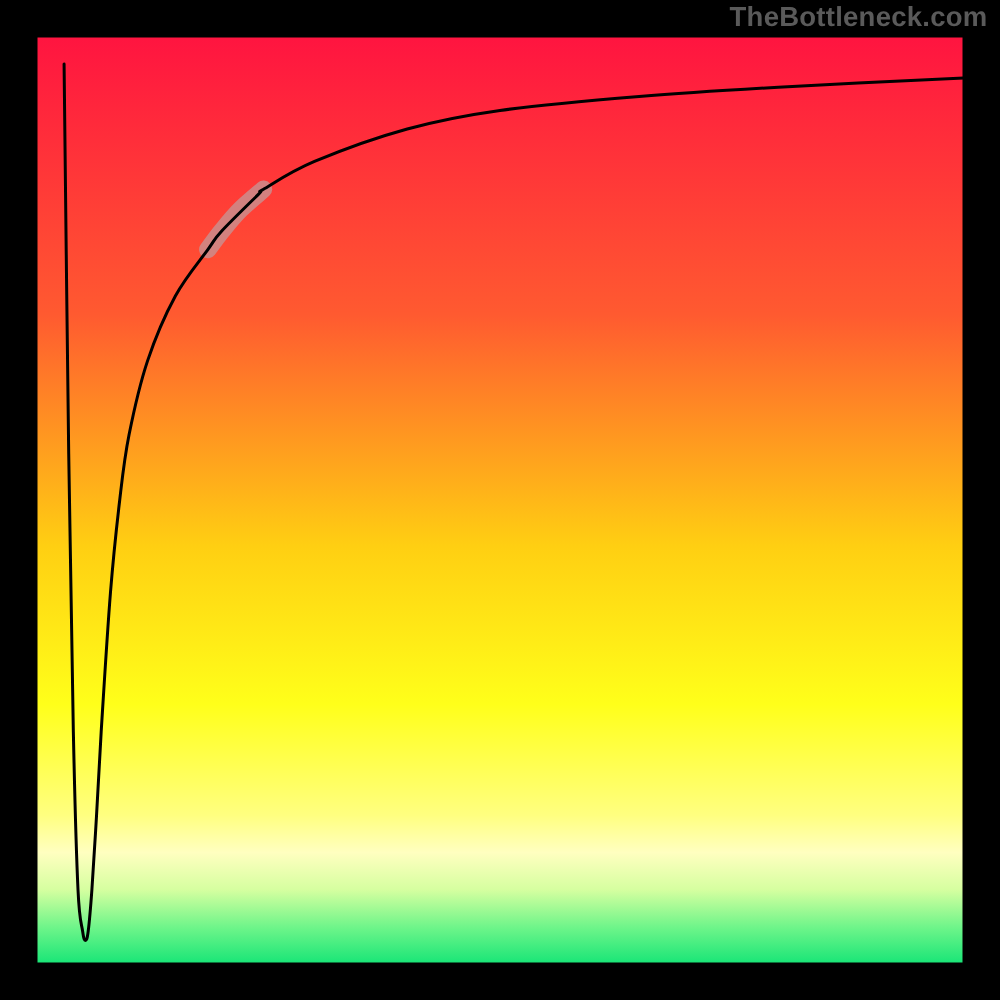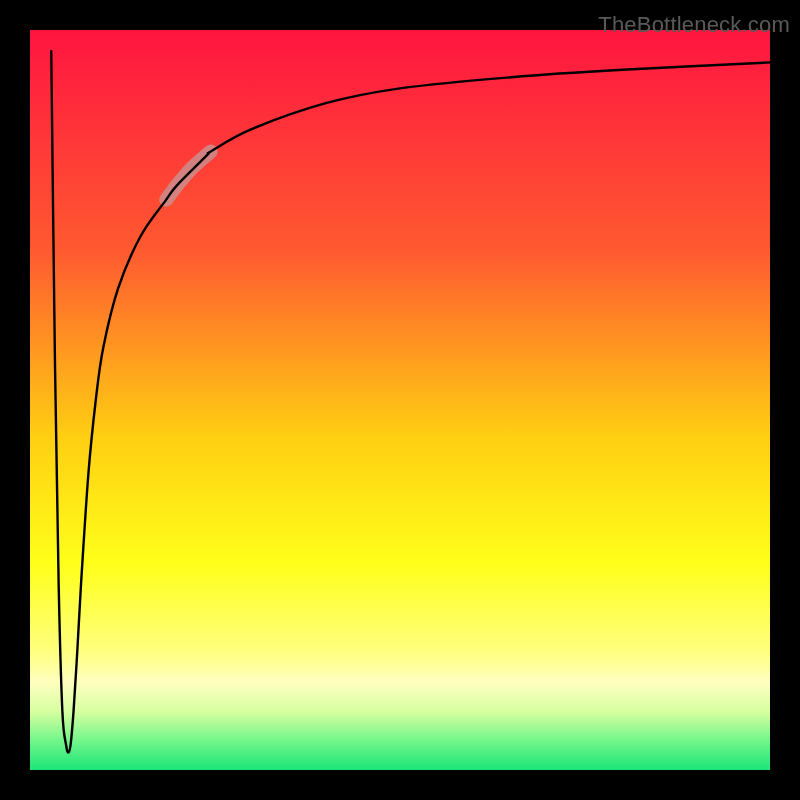--- a/index.html
+++ b/index.html
@@ -11,25 +11,25 @@
     font-family: Arial, Helvetica, sans-serif;
     overflow: hidden;
   }
   .stage {
     position: relative;
     width: 800px;
     height: 800px;
   }
   .watermark {
     position: absolute;
-    top: 12px;
+    top: 1px;
     right: 10px;
     color: #5a5a5a;
     font-size: 22px;
-    font-weight: 400;
+    font-weight: 700;
     letter-spacing: 0.2px;
     user-select: none;
   }
   svg {
     display: block;
   }
 </style>
 </head>
 <body>
 

